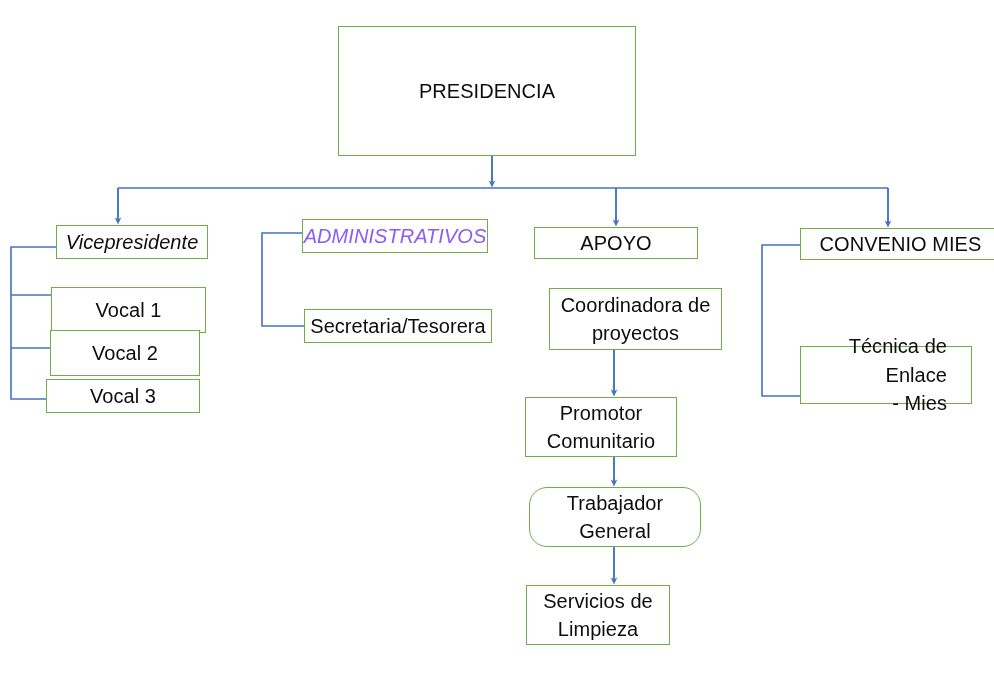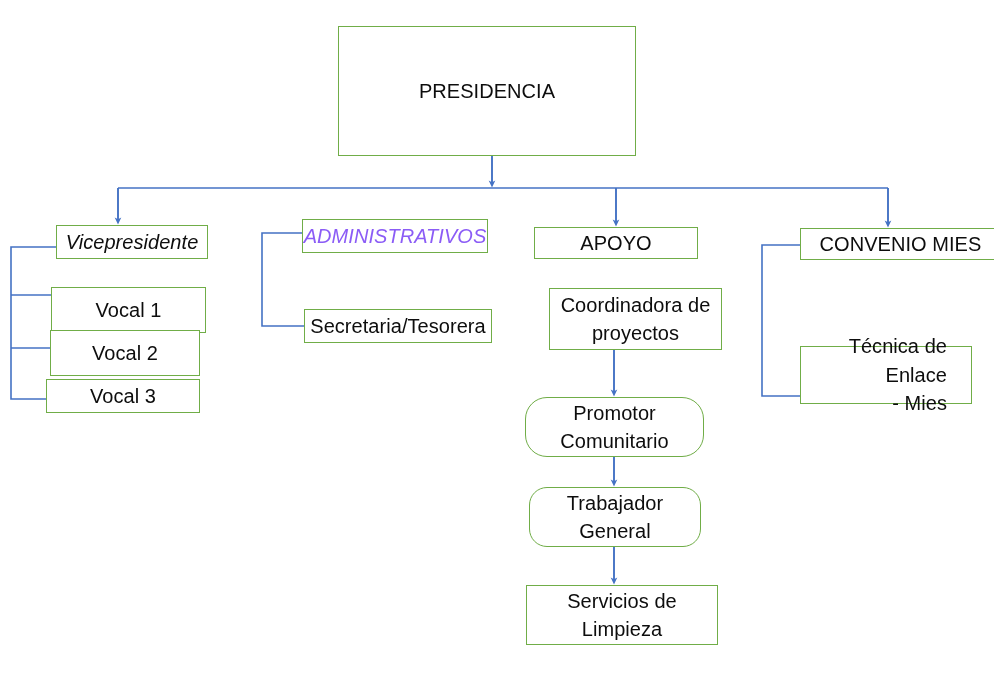--- a/index.html
+++ b/index.html
@@ -89,24 +89,24 @@
       <div class="node-box" style="left: 338px; top: 26px; width: 298px; height: 130px; border-color: rgb(112, 173, 71); color: rgb(13, 13, 13);">PRESIDENCIA</div>
       <div class="node-box" style="left: 56px; top: 225px; width: 152px; height: 34px; border-color: rgb(112, 173, 71); color: rgb(13, 13, 13); font-style: italic;">Vicepresidente</div>
       <div class="node-box" style="left: 51px; top: 275px; width: 155px; height: 46px; border-color: rgb(112, 173, 71); color: rgb(13, 13, 13); margin-top: 12px;">Vocal 1</div>
       <div class="node-box" style="left: 50px; top: 330px; width: 150px; height: 46px; border-color: rgb(112, 173, 71); color: rgb(13, 13, 13);">Vocal 2</div>
       <div class="node-box" style="left: 46px; top: 379px; width: 154px; height: 34px; border-color: rgb(112, 173, 71); color: rgb(13, 13, 13);">Vocal 3</div>
       <div class="node-box" style="left: 302px; top: 219px; width: 186px; height: 34px; border-color: rgb(112, 173, 71); color: #8b5cf6; font-style: italic;">ADMINISTRATIVOS</div>
       <div class="node-box" style="left: 304px; top: 309px; width: 188px; height: 34px; border-color: rgb(112, 173, 71); color: rgb(13, 13, 13);">Secretaria/Tesorera</div>
       <div class="node-box" style="left: 534px; top: 227px; width: 164px; height: 32px; border-color: rgb(112, 173, 71); color: rgb(13, 13, 13);">APOYO</div>
       <div class="node-box" style="left: 527px; top: 288px; width: 173px; height: 62px; border-color: rgb(112, 173, 71); color: rgb(13, 13, 13); margin-left: 22px;">Coordinadora de
 proyectos</div>
-      <div class="node-box" style="left: 525px; top: 397px; width: 179px; height: 60px; border-color: rgb(112, 173, 71); color: rgb(13, 13, 13); border-radius: 22px;">Promotor
+      <div class="node-box" style="left: 525px; top: 397px; width: 152px; height: 60px; border-color: rgb(112, 173, 71); color: rgb(13, 13, 13);">Promotor
 Comunitario</div>
       <div class="node-box" style="left: 529px; top: 487px; width: 172px; height: 60px; border-color: rgb(112, 173, 71); color: rgb(13, 13, 13); border-radius: 18px;">Trabajador
 General</div>
-      <div class="node-box" style="left: 526px; top: 585px; width: 192px; height: 60px; border-color: rgb(112, 173, 71); color: rgb(13, 13, 13);">Servicios de
+      <div class="node-box" style="left: 526px; top: 585px; width: 144px; height: 60px; border-color: rgb(112, 173, 71); color: rgb(13, 13, 13);">Servicios de
 Limpieza</div>
       <div class="node-box" style="left: 800px; top: 228px; width: 201px; height: 32px; border-color: rgb(112, 173, 71); color: rgb(13, 13, 13);">CONVENIO MIES</div>
       <div class="node-box align-right-second" style="left: 800px; top: 346px; width: 172px; height: 58px; border-color: rgb(112, 173, 71); color: rgb(13, 13, 13); text-align: right;">Técnica de Enlace
 - Mies</div>
     </div>
 
 </div>
 
 </body></html>

